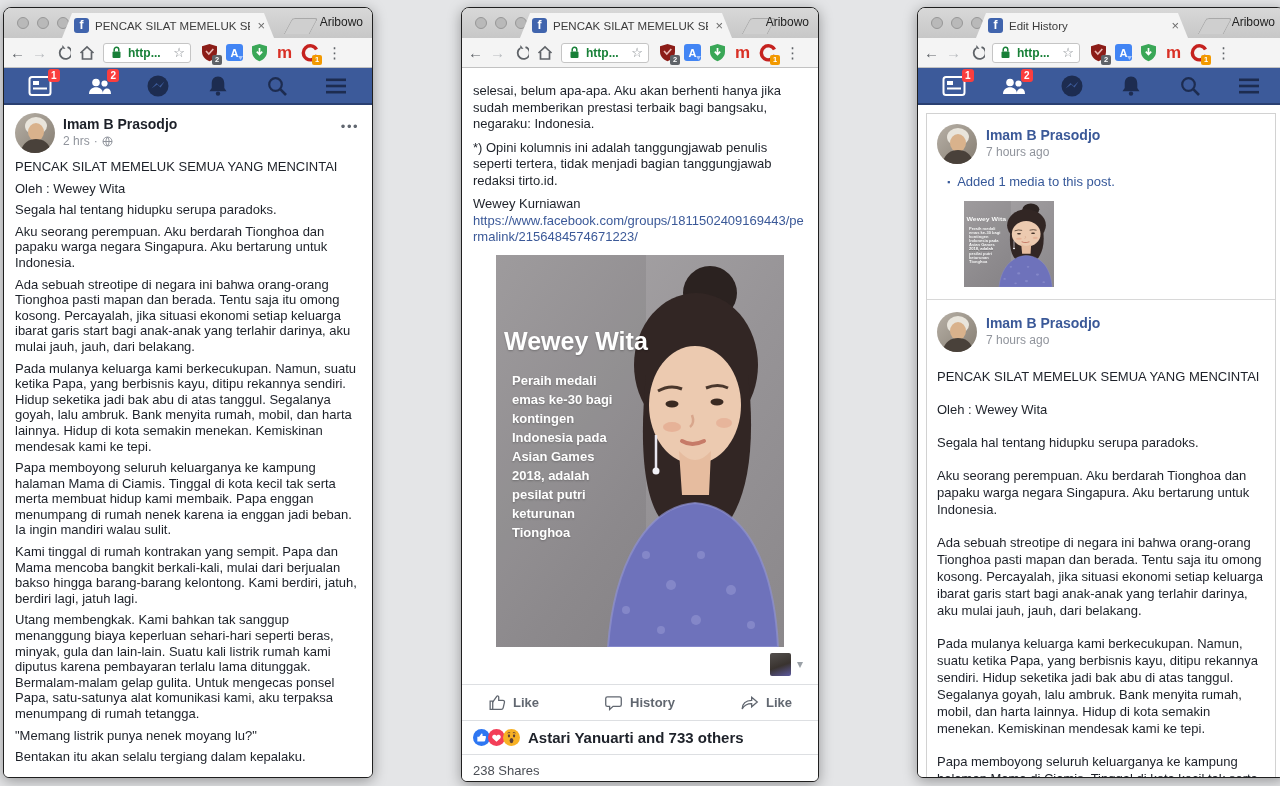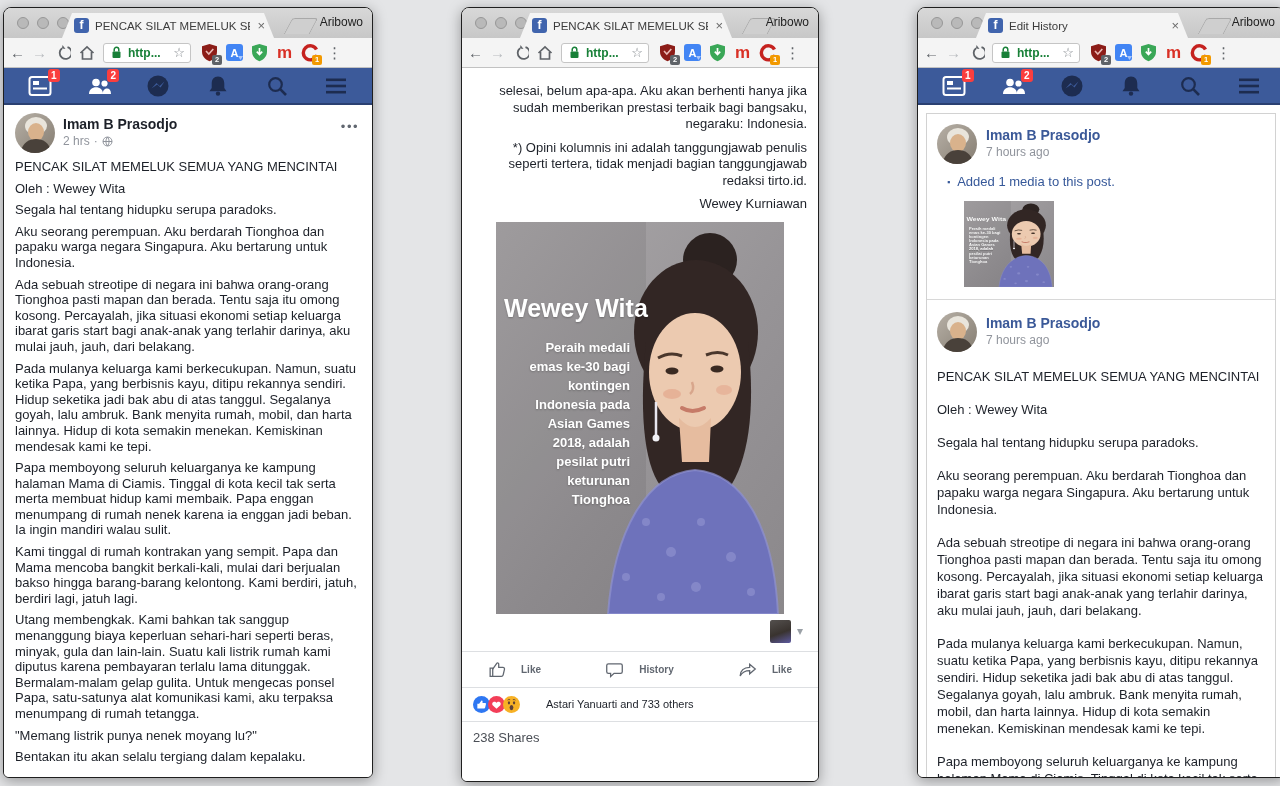--- a/index.html
+++ b/index.html
@@ -75,25 +75,25 @@
               text-shadow:0 1px 2px rgba(0,0,0,.25); }
   .ov-cap { position:absolute; left:16px; top:116px; width:118px; color:#fff; font-size:13px;
             font-weight:bold; line-height:19px; text-shadow:0 1px 2px rgba(0,0,0,.25); }
   .attachrow { display:flex; justify-content:flex-end; align-items:center; gap:6px;
                padding:2px 4px 6px 0; }
   .attach-thumb { width:21px; height:23px; border-radius:2px;
                   background:linear-gradient(160deg,#54504e 0%,#39332f 55%,#5d5aa0 100%); }
   .attach-chev { color:#9aa0a6; font-size:12px; }
   .actionbar { border-top:1px solid #dddfe2; display:flex; align-items:center;
                justify-content:space-between; padding:8px 26px; }
-  .action { display:flex; align-items:center; gap:15px; font-size:10px; font-weight:bold; color:#616770; }
+  .action { display:flex; align-items:center; gap:7px; font-size:13px; font-weight:bold; color:#616770; }
   .reactrow { border-top:1px solid #dddfe2; display:flex; align-items:center; gap:4px; padding:8px 11px; }
   .reactions { display:flex; }
   .reactions span { margin-right:-2px; display:flex; }
-  .reacttext { font-size:11px; font-weight:normal; color:#1d2129; margin-left:24px; }
+  .reacttext { font-size:15px; font-weight:bold; color:#1d2129; margin-left:6px; }
   .sharesrow { border-top:1px solid #dddfe2; padding:8px 11px; font-size:13px; color:#4b4f56; }
 
   
   .hist-card { margin:8px; border:1px solid #d2d2d2; background:#fff; padding:10px; }
   .hist-entry { display:flex; gap:9px; position:relative; }
   .bulletrow { display:flex; gap:7px; margin:10px 0 10px 10px; font-size:13px; color:#365899; }
   .bullet { color:#365899; font-size:9px; line-height:17px; }
   .hist-thumb { width:90px; height:86px; margin-left:27px; overflow:hidden; position:relative; }
   .hist-thumb .scaler { width:288px; height:392px; transform:scale(0.3125,0.2195);
                         transform-origin:0 0; position:absolute; left:0; top:0; }
@@ -420,24 +420,25 @@
       <span class="ext">
         <svg width="19" height="19" viewBox="0 0 19 19">
             <use href="#i-ext-g"></use>
           </svg>
         <span class="extbadge orange">1</span>
       </span>
     </div>
     <span class="menu3">⋮</span>
   </div>
   <div class="page">
-    <div class="post-pad w2text" style="padding-bottom:2px;text-align:right;">
+    <div class="post-pad w2text" style="padding-bottom:2px;">
       <p>selesai, belum apa-apa. Aku akan berhenti hanya jika sudah memberikan prestasi terbaik bagi bangsaku, negaraku: Indonesia.</p>
       <p>*) Opini kolumnis ini adalah tanggungjawab penulis seperti tertera, tidak menjadi bagian tanggungjawab redaksi tirto.id.</p>
       <div class="srcline">Wewey Kurniawan</div>
+      <div class="srclink">https://www.facebook.com/groups/1811502409169443/permalink/2156484574671223/</div>
       <div class="photo-card">
         <svg viewBox="0 0 288 392" width="288" height="392">
             <use href="#wewey-g"></use>
           </svg>
         <div class="ov-title">Wewey Wita</div>
         <div class="ov-cap">Peraih medali emas ke-30 bagi kontingen Indonesia pada Asian Games 2018, adalah pesilat putri keturunan Tionghoa</div>
       </div>
       <div class="attachrow">
         <span class="attach-thumb"></span>
         <span class="attach-chev">▾</span>

